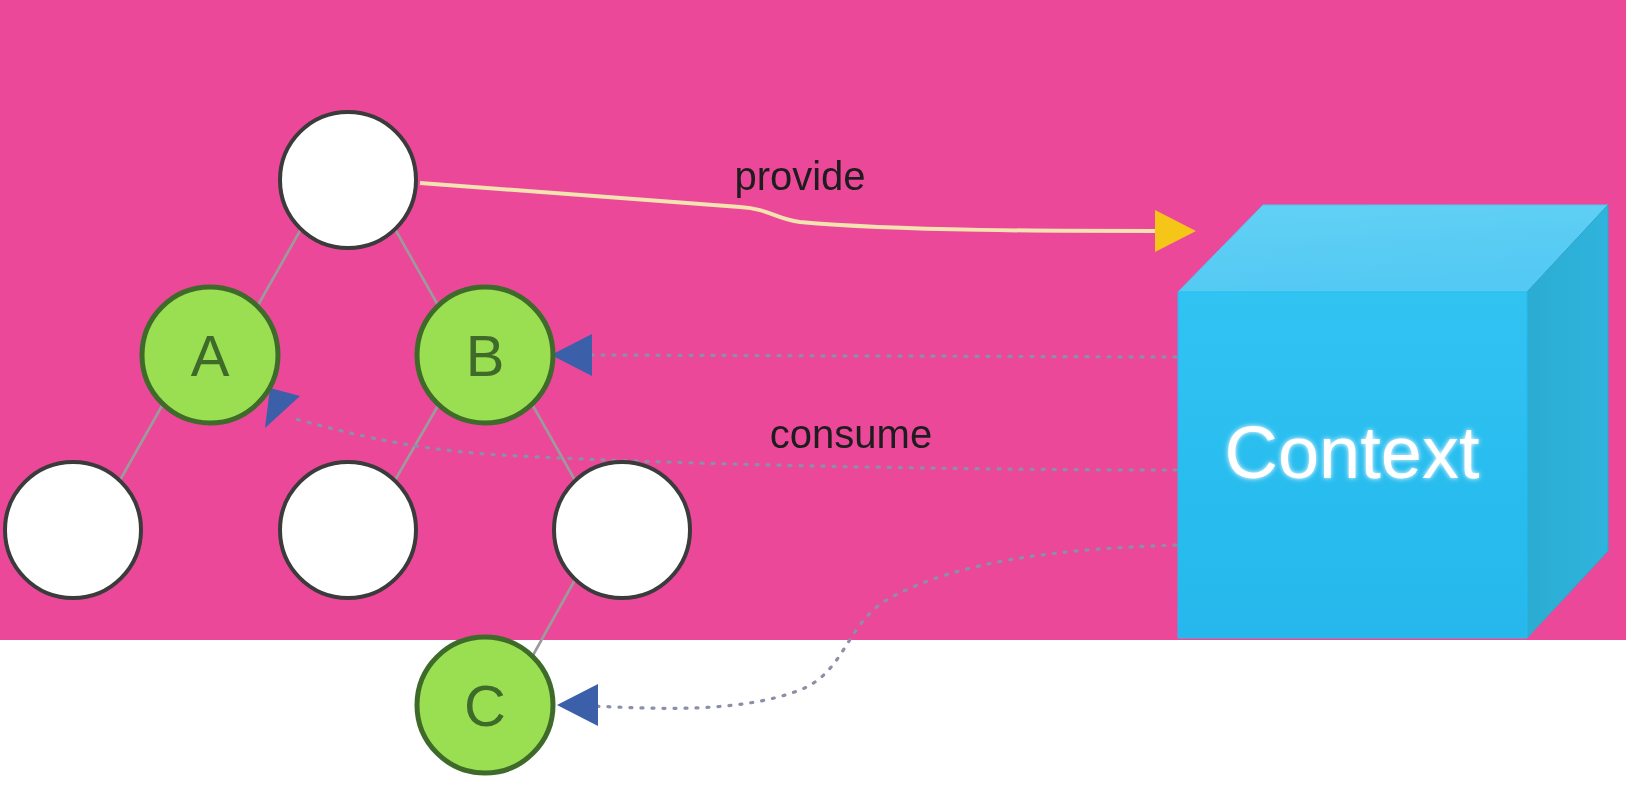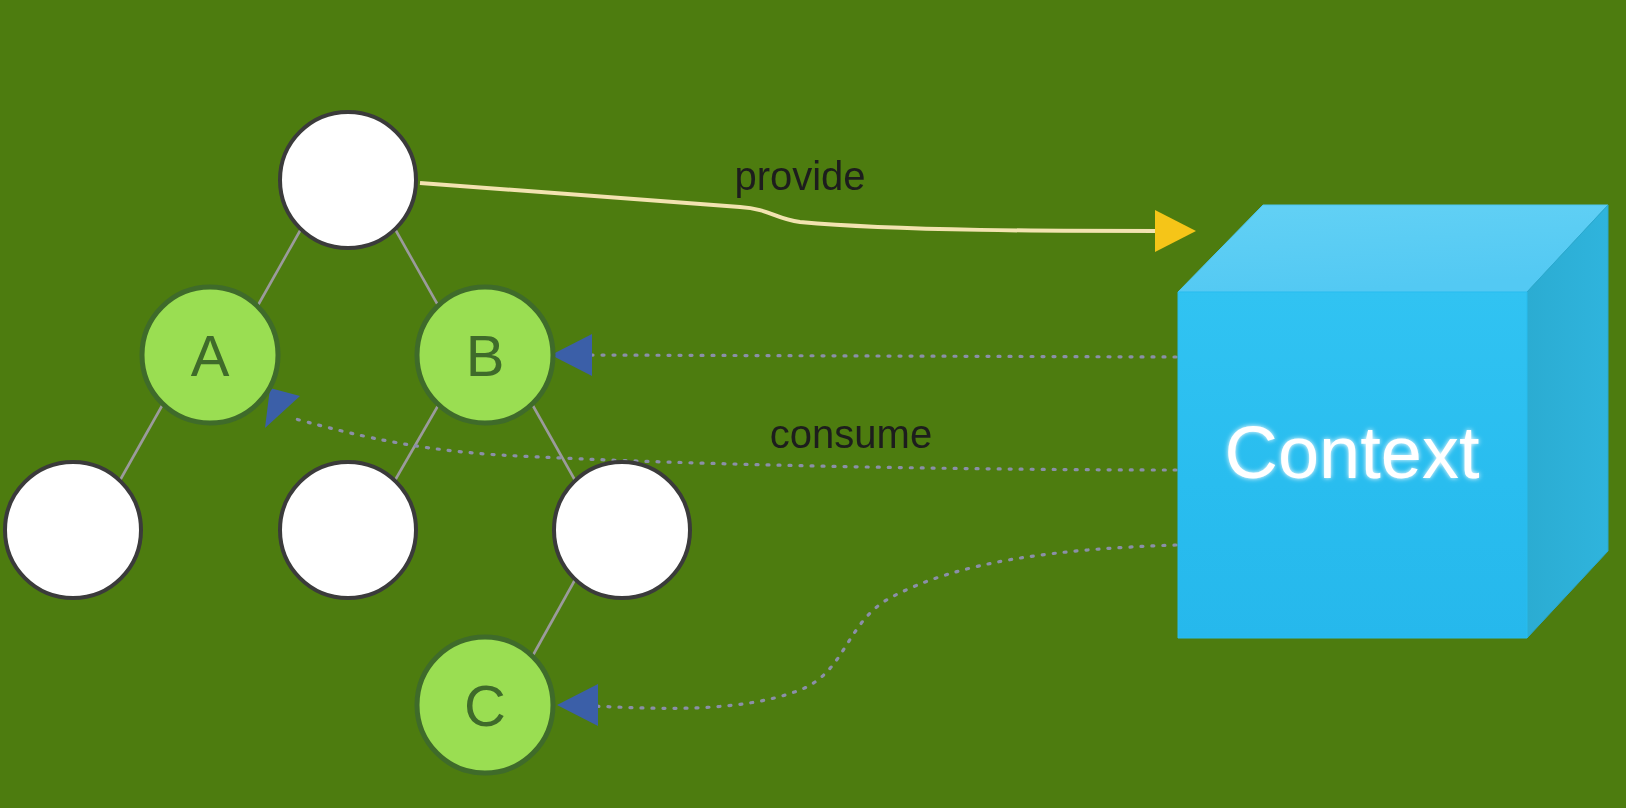--- a/index.html
+++ b/index.html
@@ -9,22 +9,22 @@
   }
   body {
     width: 1626px;
     height: 808px;
     overflow: hidden;
     font-family: "Liberation Sans", sans-serif;
   }
   #stage {
     position: relative;
     width: 1626px;
-    height: 808px;
-    background: #4d7c0f;
+    height: 640px;
+    background: #ec4899;
   }
   #diagram {
     position: absolute;
     left: 0;
     top: 0;
     width: 1626px;
     height: 808px;
   }
   .node-label {
     font-family: "Liberation Sans", sans-serif;

